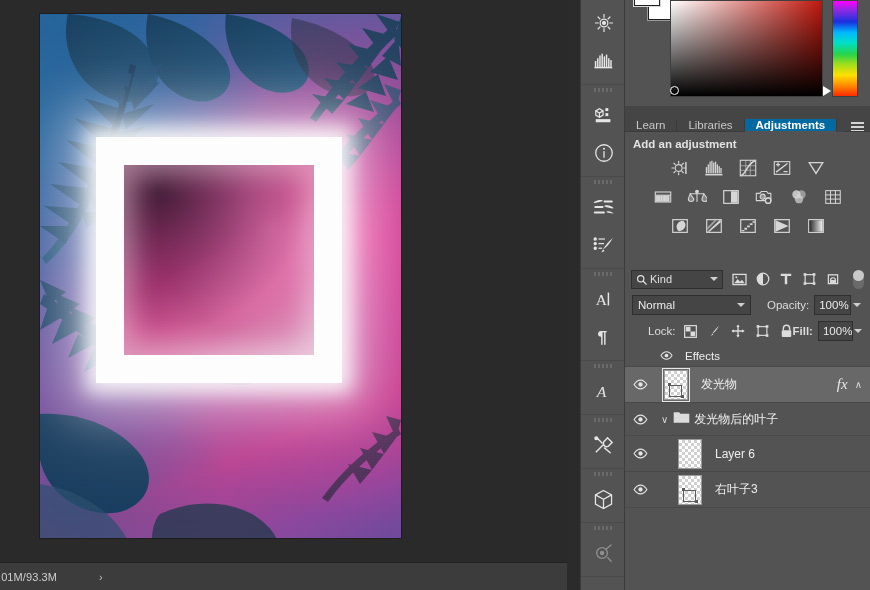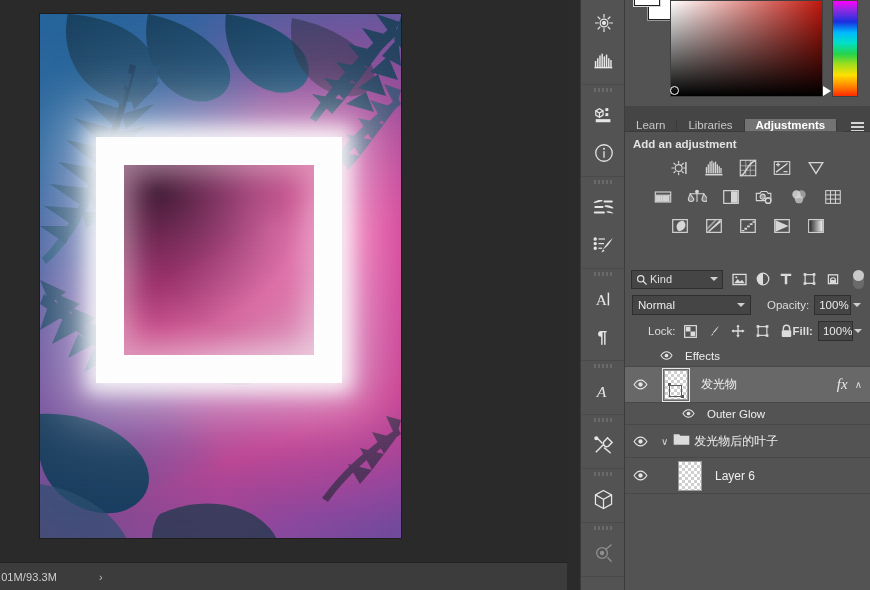--- a/index.html
+++ b/index.html
@@ -136,21 +136,21 @@
   
   .tabstrip {
     position: absolute; left: 0; width: 245px; height: 26px;
     background: #454545; display: flex; align-items: stretch;
   }
   .tab {
     display: flex; align-items: center; padding: 0 11px;
     font-size: 11.5px; color: #c8c8c8; background: #454545;
     border-right: 1px solid #3a3a3a; border-bottom: 1px solid #3a3a3a;
   }
-  .tab.active { background: #737373; color: #ffffff; font-weight: bold; border-bottom-color: #535353; }
+  .tab.active { background: #0369a1; color: #ffffff; font-weight: bold; border-bottom-color: #535353; }
   .tab-menu {
     margin-left: auto; width: 26px; display: flex; align-items: center; justify-content: center;
     border-bottom: 1px solid #3a3a3a; background: #454545;
   }
   .hamburger { width: 13px; height: 9px; display: block;
     background: repeating-linear-gradient(to bottom, #d4d4d4 0 2px, transparent 2px 4px); }
 
   
   #adj-panel { position: absolute; left: 0; top: 132px; width: 245px; height: 108px; background: #535353; }
   #adj-title { position: absolute; left: 8px; top: 6px; font-size: 11.5px; color: #e2e2e2; font-weight: bold; }
@@ -804,29 +804,20 @@
               <span class="tmark"></span>
             </div>
           </div>
           <span class="layer-name">发光物</span>
           <div class="fx-cell">
             <span class="fx-label">fx</span>
             <span class="chev">∧</span>
           </div>
         </div>
 
-        <div class="layer-row sub">
-          <div class="eye-cell indent-2">
-            <svg class="eye" width="13" height="9" viewBox="0 0 16 11">
-              <path d="M8 .8C4 .8 1.2 5.5 1.2 5.5S4 10.2 8 10.2s6.8-4.7 6.8-4.7S12 .8 8 .8z" fill="none" stroke="currentColor" stroke-width="1.3"></path>
-              <circle cx="8" cy="5.5" r="2.3" fill="currentColor"></circle>
-            </svg>
-          </div>
-          <span class="layer-name sub">Outer Glow</span>
-        </div>
 
         <div class="layer-row" style="height:33px;">
           <div class="eye-cell">
             <svg class="eye" width="15" height="11" viewBox="0 0 16 11">
               <path d="M8 .8C4 .8 1.2 5.5 1.2 5.5S4 10.2 8 10.2s6.8-4.7 6.8-4.7S12 .8 8 .8z" fill="none" stroke="currentColor" stroke-width="1.2"></path>
               <circle cx="8" cy="5.5" r="2.3" fill="currentColor"></circle>
             </svg>
           </div>
           <span class="folder-caret">∨</span>
           <span class="folder-icon">
@@ -843,18 +834,32 @@
               <path d="M8 .8C4 .8 1.2 5.5 1.2 5.5S4 10.2 8 10.2s6.8-4.7 6.8-4.7S12 .8 8 .8z" fill="none" stroke="currentColor" stroke-width="1.2"></path>
               <circle cx="8" cy="5.5" r="2.3" fill="currentColor"></circle>
             </svg>
           </div>
           <div class="thumb-cell" style="margin-left:14px;">
             <div class="thumb"></div>
           </div>
           <span class="layer-name">Layer 6</span>
         </div>
 
+        <div class="layer-row">
+          <div class="eye-cell">
+            <svg class="eye" width="15" height="11" viewBox="0 0 16 11">
+              <path d="M8 .8C4 .8 1.2 5.5 1.2 5.5S4 10.2 8 10.2s6.8-4.7 6.8-4.7S12 .8 8 .8z" fill="none" stroke="currentColor" stroke-width="1.2"></path>
+              <circle cx="8" cy="5.5" r="2.3" fill="currentColor"></circle>
+            </svg>
+          </div>
+          <div class="thumb-cell" style="margin-left:14px;">
+            <div class="thumb">
+              <span class="tmark"></span>
+            </div>
+          </div>
+          <span class="layer-name">右叶子3</span>
+        </div>
       </div>
 
     </div>
 
   </div>
 </div>
 
 </body></html>

